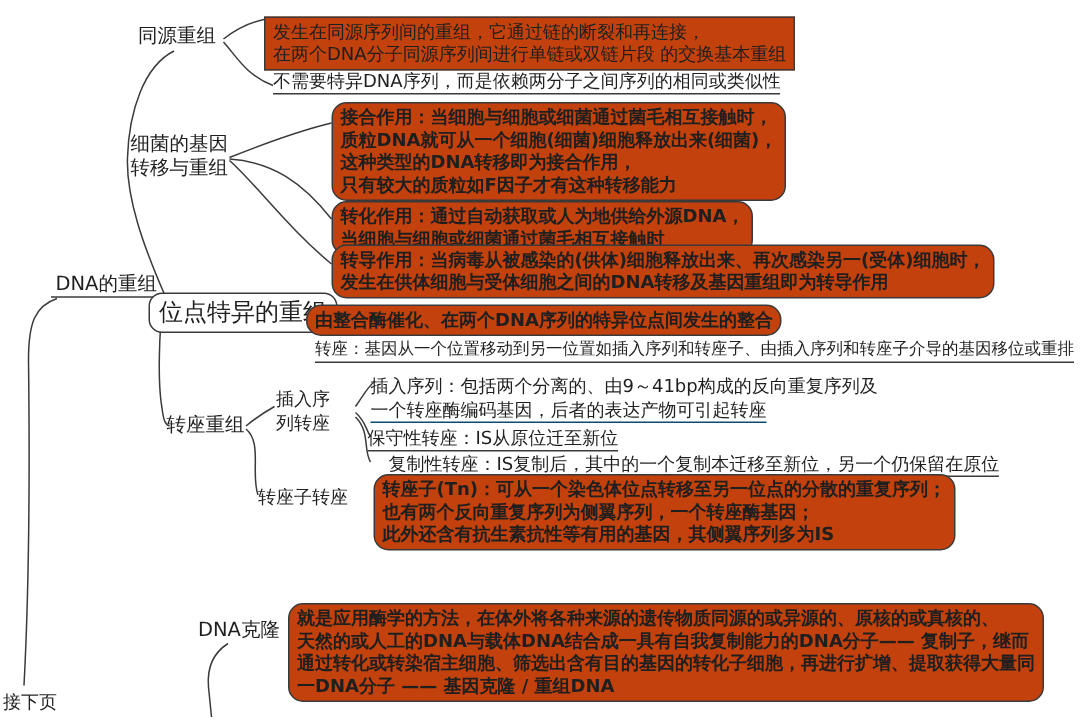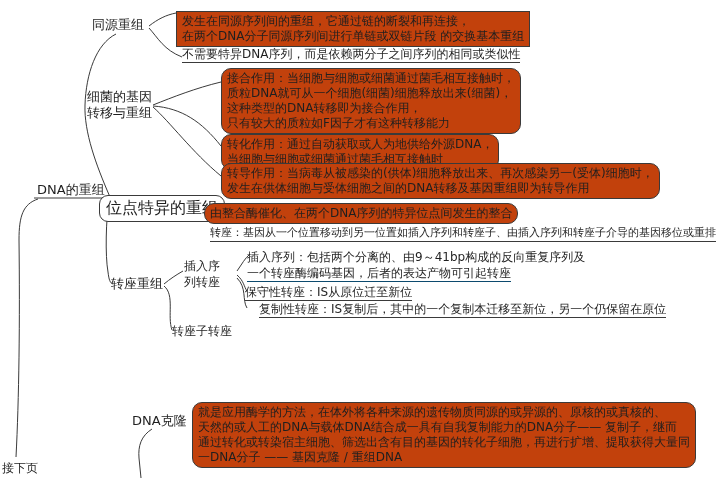--- a/index.html
+++ b/index.html
@@ -8,21 +8,21 @@
     font-family:"DejaVu Sans",sans-serif;color:#1f1f1f;overflow:hidden;
   }
   .connectors{position:absolute;left:0;top:0;width:725px;height:485px;pointer-events:none;}
   .connectors path, .connectors line{stroke:#3a3a3a;stroke-width:1;fill:none;}
   .label{position:absolute;font-size:13px;line-height:16px;white-space:nowrap;}
   .label .ln{white-space:nowrap;}
   .box{
     position:absolute;border:1px solid #3a3a3a;background:#c2410c;
     padding:2px 5px;font-size:12px;line-height:15px;white-space:nowrap;
   }
-  .round{border-radius:10px;}
+  .round{border-radius:10px;font-weight:bold;}
   .uline{
     position:absolute;font-size:12px;line-height:14px;white-space:nowrap;
     border-bottom:1px solid #3a3a3a;padding-bottom:1px;
   }
   .uline.small{font-size:11px;}
   .desc{position:absolute;font-size:12px;line-height:16px;white-space:nowrap;}
   .desc .ln2{border-bottom:1px solid #0c4a6e;display:inline-block;}
   .nodebox{position:absolute;border:1px solid #3a3a3a;border-radius:9px;background:#fff;
     padding:2px 6px;font-size:16px;white-space:nowrap;}
 </style>
@@ -100,20 +100,25 @@
     <div class="ln">列转座</div>
   </div>
   <div class="desc" style="left:247px;top:249px;">
     <div class="ln">插入序列：包括两个分离的、由9～41bp构成的反向重复序列及</div>
     <div class="ln2">一个转座酶编码基因，后者的表达产物可引起转座</div>
   </div>
   <div class="uline" style="left:245px;top:285px;">保守性转座：IS从原位迁至新位</div>
   <div class="uline" style="left:259px;top:302px;">复制性转座：IS复制后，其中的一个复制本迁移至新位，另一个仍保留在原位</div>
 
   <div class="label" style="left:172px;top:323px;font-size:12px;">转座子转座</div>
+  <div class="box round" style="left:249px;top:316px;">
+    <div class="ln">转座子(Tn)：可从一个染色体位点转移至另一位点的分散的重复序列；</div>
+    <div class="ln">也有两个反向重复序列为侧翼序列，一个转座酶基因；</div>
+    <div class="ln">此外还含有抗生素抗性等有用的基因，其侧翼序列多为IS</div>
+  </div>
 
   <div class="label" style="left:132px;top:413px;">DNA克隆</div>
   <div class="box round" style="left:192px;top:402px;">
     <div class="ln">就是应用酶学的方法，在体外将各种来源的遗传物质同源的或异源的、原核的或真核的、</div>
     <div class="ln">天然的或人工的DNA与载体DNA结合成一具有自我复制能力的DNA分子—— 复制子，继而</div>
     <div class="ln">通过转化或转染宿主细胞、筛选出含有目的基因的转化子细胞，再进行扩增、提取获得大量同</div>
     <div class="ln">一DNA分子 —— 基因克隆 / 重组DNA</div>
   </div>
 
   <div class="label" style="left:2px;top:460px;font-size:12px;">接下页</div>

